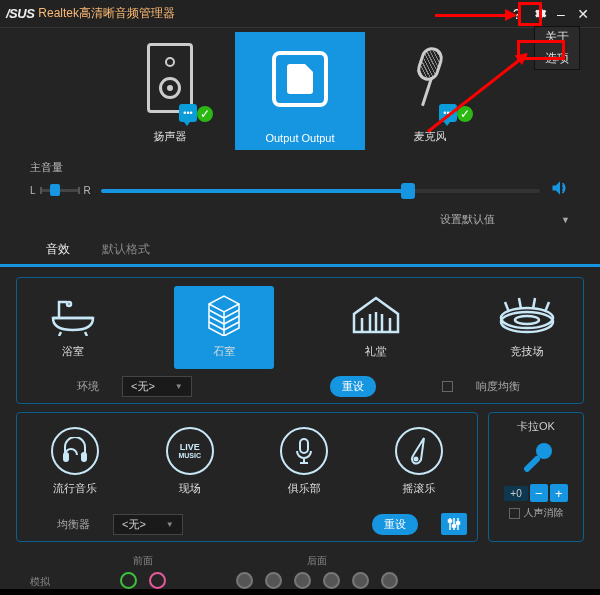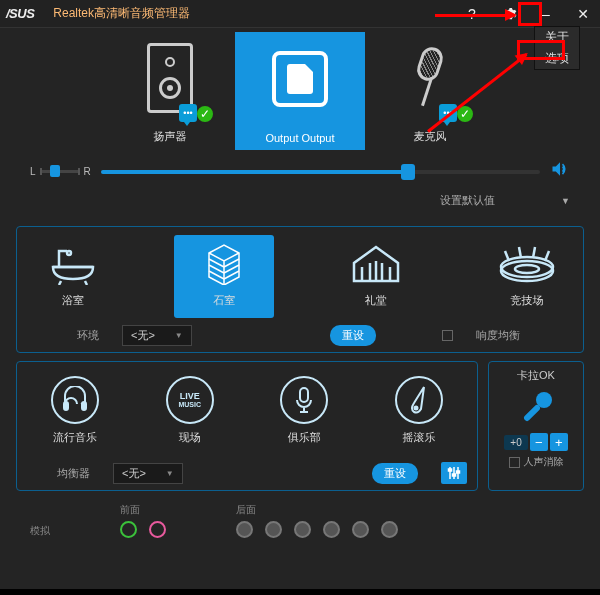--- a/index.html
+++ b/index.html
@@ -1,21 +1,21 @@
 <!DOCTYPE html>
 <html><head>
 <meta charset="utf-8">
 <style>
   * { box-sizing: border-box; margin: 0; padding: 0; font-family: "Microsoft YaHei", sans-serif; }
   body { background: #1a1a1a; width: 600px; height: 595px; overflow: hidden; color: #ccc; position: relative; }
   .window { width: 600px; height: 595px; background: #242424; position: relative; }
   .bottom-edge { position:absolute; bottom:0; left:0; width:100%; height:6px; background:#000; }
 
   
-  .titlebar { display: flex; align-items: center; height: 28px; padding: 0 6px; background: #222; border-bottom: 1px solid #333; gap: 15px; }
+  .titlebar { display: flex; align-items: center; height: 28px; padding: 0 6px; background: #222; border-bottom: 1px solid #333; }
   .logo { font-weight: bold; font-style: italic; color: #eee; font-size: 13px; margin-right: 4px; letter-spacing: -0.5px; }
   .title { font-size: 12px; color: #fdba74; flex: 1; }
   .win-ctrl { width: 22px; height: 22px; display: flex; align-items: center; justify-content: center; color: #eee; font-size: 14px; cursor: pointer; }
   .gear-icon svg { width: 15px; height: 15px; }
   .question { font-size: 14px; }
 
   
   .gear-menu { position: absolute; right: 20px; top: 26px; background: #2b2b2b; border: 1px solid #111; font-size: 12px; color: #ddd; z-index: 5; }
   .gear-menu div { padding: 2px 10px; cursor: pointer; }
 
@@ -100,21 +100,21 @@
   .preset-box2 { border:1px solid #0b5f8f; border-radius:4px; flex:1; }
   .karaoke { width:96px; border:1px solid #0b5f8f; border-radius:4px; display:flex; flex-direction:column; align-items:center; padding:6px 4px; gap:4px;}
   .kara-label { font-size:11px; color:#ccc; }
   .kara-icon { width:42px;height:42px;display:flex;align-items:center;justify-content:center; }
   .kara-ctrl { display:flex; gap:2px; align-items:center; }
   .kara-val { background:#0d3850; color:#ccc; font-size:10px; padding:2px 6px; border-radius:2px; }
   .kara-btn { width:18px; height:18px; background:#1695e0; color:#fff; display:flex;align-items:center;justify-content:center; font-size:13px; cursor:pointer; border-radius:2px;}
 
   
   .jacks { display:flex; gap:70px; padding: 6px 30px; font-size:10px; color:#888; align-items:flex-end; }
-  .jack-group { display:flex; flex-direction:column; gap:4px; }
+  .jack-group { display:flex; flex-direction:column; gap:4px;text-align:center; }
   .jack-row { display:flex; gap:12px; }
   .jack { width:17px; height:17px; border-radius:50%; border:2px solid; cursor:pointer; }
   .jack.green{border-color:#3bc13b;} .jack.pink{border-color:#e85a9e;} .jack.blue{border-color:#3a8de0;} .jack.orange{border-color:#e08a2a;} .jack.black{border-color:#666;} .jack.grey{border-color:#999;}
   .jack.greyfill{background:#555;border-color:#777;}
 </style>
 </head>
 <body>
 
 <div class="window">
 
@@ -175,20 +175,21 @@
       </div>
       <div class="badge">
           <div class="chat-b">•••</div>
           <div class="check-b">✓</div>
         </div>
       <div class="device-label">麦克风</div>
     </div>
   </div>
 
   <div class="vol-section">
+    <div class="vol-label">主音量</div>
     <div class="vol-row">
       <div class="balance">
         <span>L</span>
         <div class="bal-track">
             <div class="bal-thumb"></div>
           </div>
         <span>R</span>
       </div>
       <div class="main-slider">
         <div class="main-fill"></div>
@@ -201,20 +202,24 @@
           </svg>
       </div>
     </div>
   </div>
 
   <div class="default-row">
     <span>设置默认值</span>
     <span class="tri">▼</span>
   </div>
 
+  <div class="tabs">
+    <div class="tab active">音效</div>
+    <div class="tab">默认格式</div>
+  </div>
 
   <div class="fx">
 
     <div class="preset-box">
       <div class="preset-row">
         <div class="preset">
           <div class="preset-icon">
             <svg width="56" height="44" viewBox="0 0 56 44" fill="none" stroke="#c8e8f8" stroke-width="2.5">
               <path d="M8 26 Q8 38 28 38 Q48 38 48 26 Z"></path>
                 <path d="M8 26 h40"></path>

